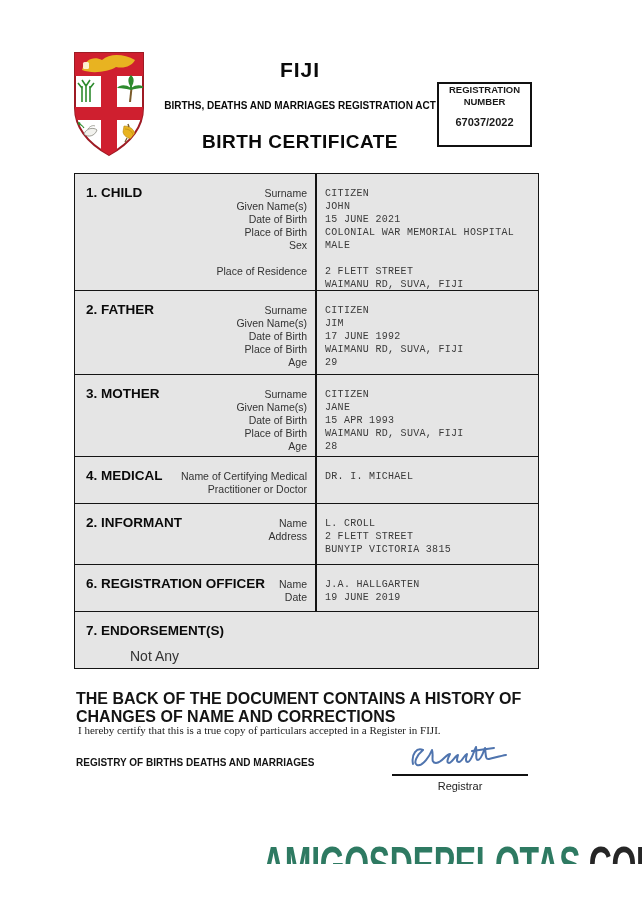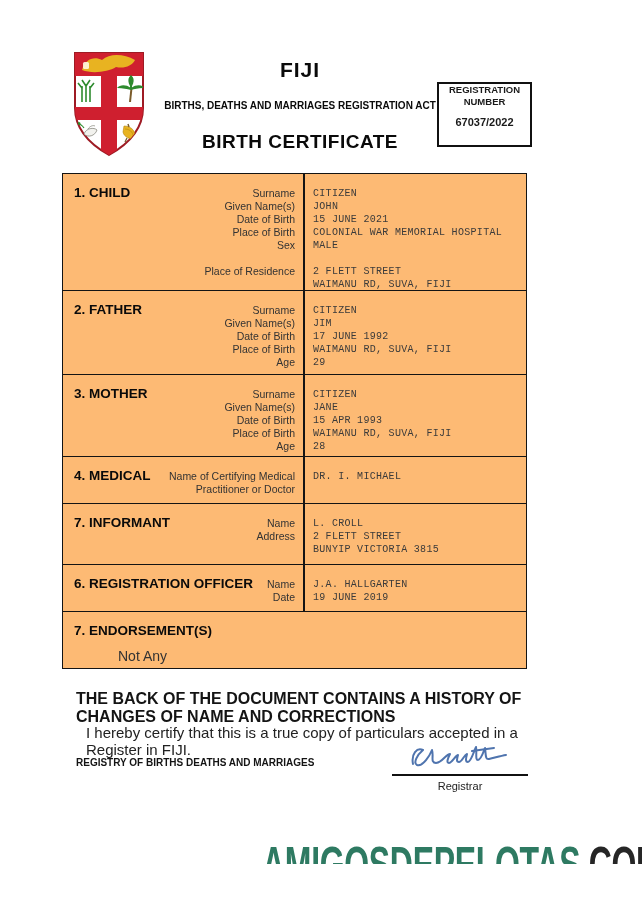--- a/index.html
+++ b/index.html
@@ -20,22 +20,22 @@
   #reg-box {
     position:absolute; left:437px; top:82px; width:95px; height:65px;
     border:2px solid #111; display:flex; flex-direction:column; align-items:center;
     padding-top:0;
   }
   #reg-box .reg-label { font-size:9.5px; font-weight:bold; line-height:12px; text-align:center; white-space:pre-line; }
   #reg-box .reg-number { font-size:11px; font-weight:bold; margin-top:8px; }
 
   
   #cert-table {
-    position:absolute; left:62px; top:173px; width:465px;
-    border:1.5px solid #141414; background:#fdba74;
+    position:absolute; left:74px; top:173px; width:465px;
+    border:1.5px solid #141414; background:#e5e5e5;
   }
   .sec { position:relative; border-bottom:1.5px solid #141414; }
   .sec:last-child { border-bottom:none; }
   .sec-title { position:absolute; left:11px; top:11px; font-size:13.5px; font-weight:bold; color:#0a0a0a; white-space:nowrap; }
   .vdivider { position:absolute; left:240px; top:0; bottom:0; width:1.5px; background:#141414; }
   .rows { padding-top:13px; }
   .row { display:flex; }
   .row.gap { margin-top:13px; }
   .lbl {
     width:240px; text-align:right; padding-right:8px;
@@ -43,21 +43,21 @@
   }
   .val {
     flex:1; padding-left:10px;
     font-family:"Liberation Mono", monospace; font-size:10px; line-height:13px;
     color:#3a3a3a; white-space:pre-line; letter-spacing:0.3px;
   }
   .sec-note { position:absolute; left:11px; top:36px; font-size:14px; color:#333;padding-left:44px; }
 
   
   #back-notice { position:absolute; left:76px; top:690px; width:480px; font-size:16px; font-weight:bold; color:#141414; }
-  #certify-line { position:absolute; left:86px; top:724px; width:440px; font-size:15px; color:#222; }
+  #certify-line { position:absolute; left:78px; top:724px; width:440px; font-size:11px; color:#222;font-family:Liberation Serif, serif; }
   #registry-line { position:absolute; left:76px; top:757px; font-size:10px; font-weight:bold; color:#141414; }
   #signature-block { position:absolute; left:392px; top:742px; width:136px; }
   #signature-svg { position:absolute; left:12px; top:0; width:112px; height:30px; }
   #signature-rule { position:absolute; left:0; top:32px; width:136px; height:2px; background:#111; }
   #registrar-label { position:absolute; left:0; top:38px; width:136px; text-align:center; font-size:11px; color:#222; }
 
   
   #watermark {
     position:absolute; left:262px; top:840px; height:50px; line-height:50px;
     font-size:50px; font-weight:bold; letter-spacing:-0.5px;
@@ -223,21 +223,21 @@
         <div class="row">
           <div class="lbl">Name of Certifying Medical
 Practitioner or Doctor</div>
           <div class="val">DR. I. MICHAEL</div>
         </div>
       </div>
     </div>
 
     <div class="sec" style="height:61px">
       <div class="vdivider"></div>
-      <div class="sec-title">7. INFORMANT</div>
+      <div class="sec-title">2. INFORMANT</div>
       <div class="rows">
         <div class="row">
           <div class="lbl">Name</div>
           <div class="val">L. CROLL</div>
         </div>
         <div class="row">
           <div class="lbl">Address</div>
           <div class="val">2 FLETT STREET
 BUNYIP VICTORIA 3815</div>
         </div>

